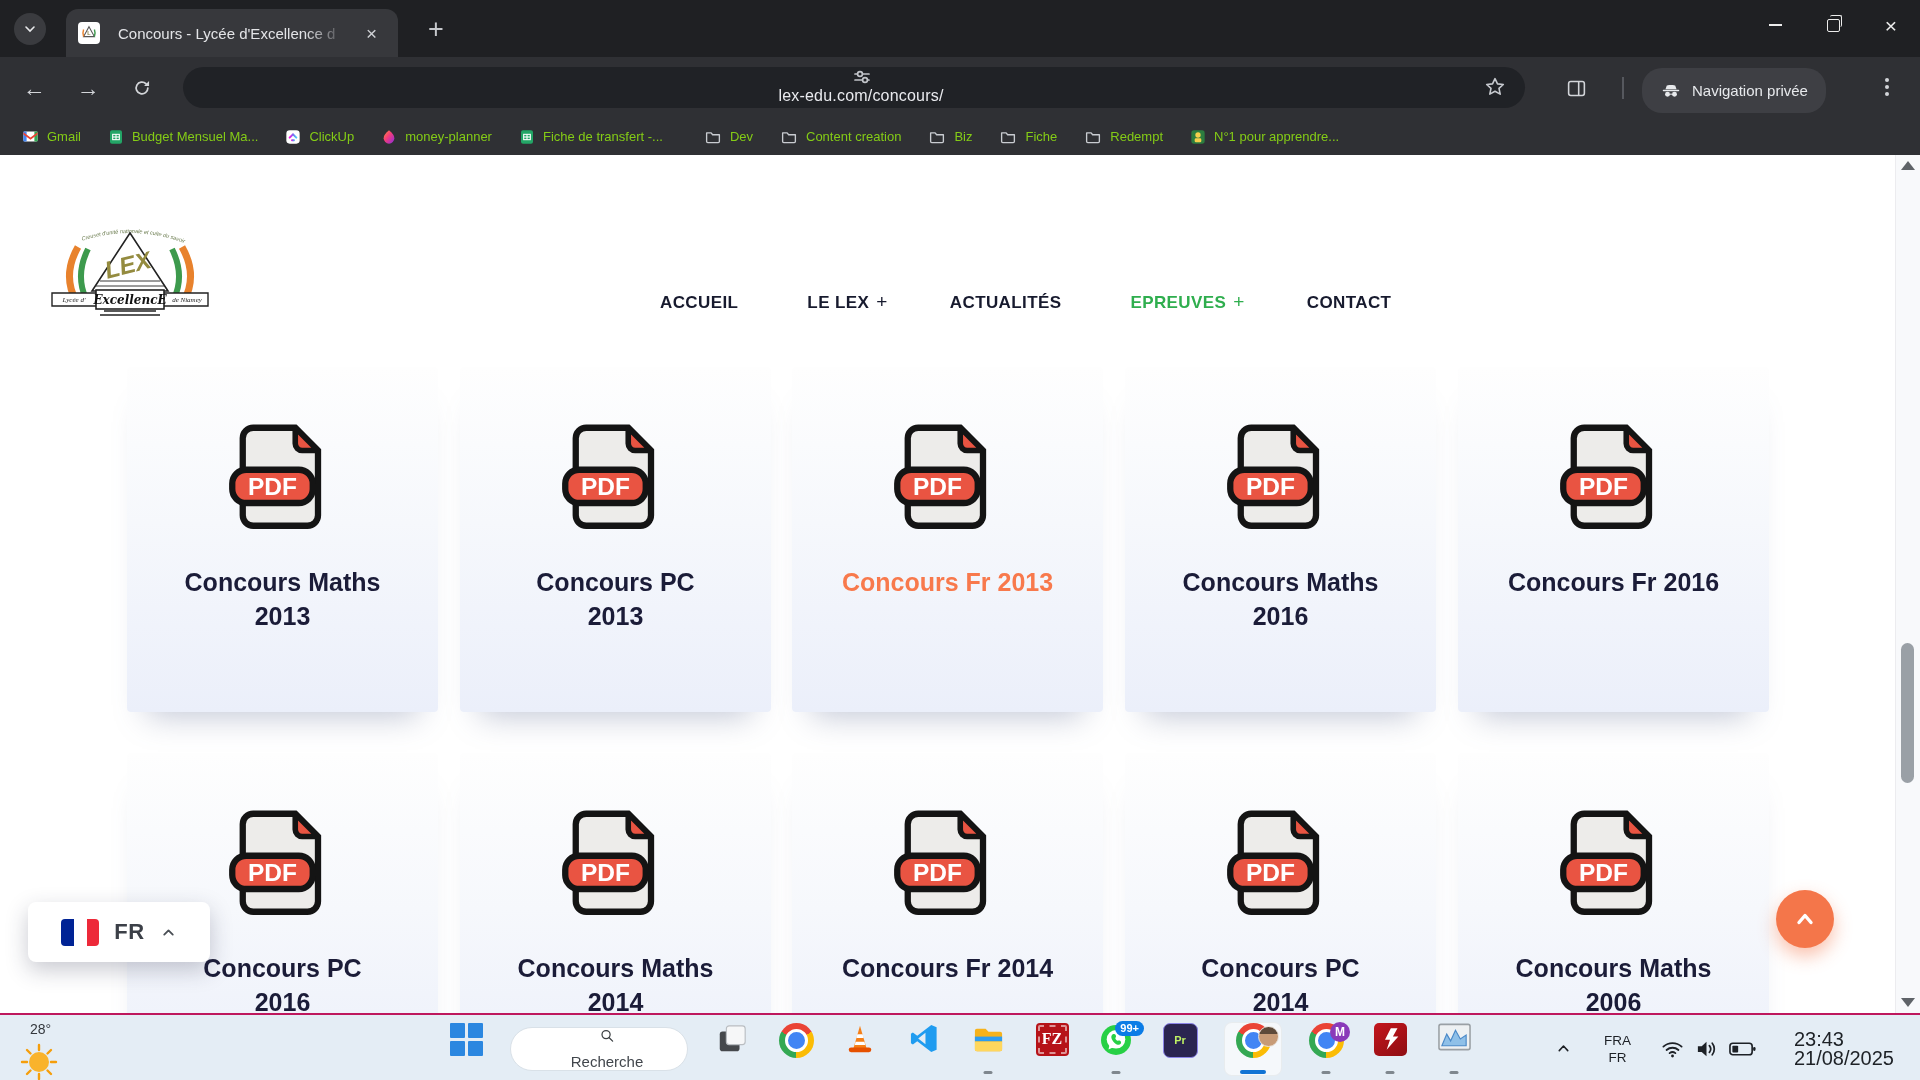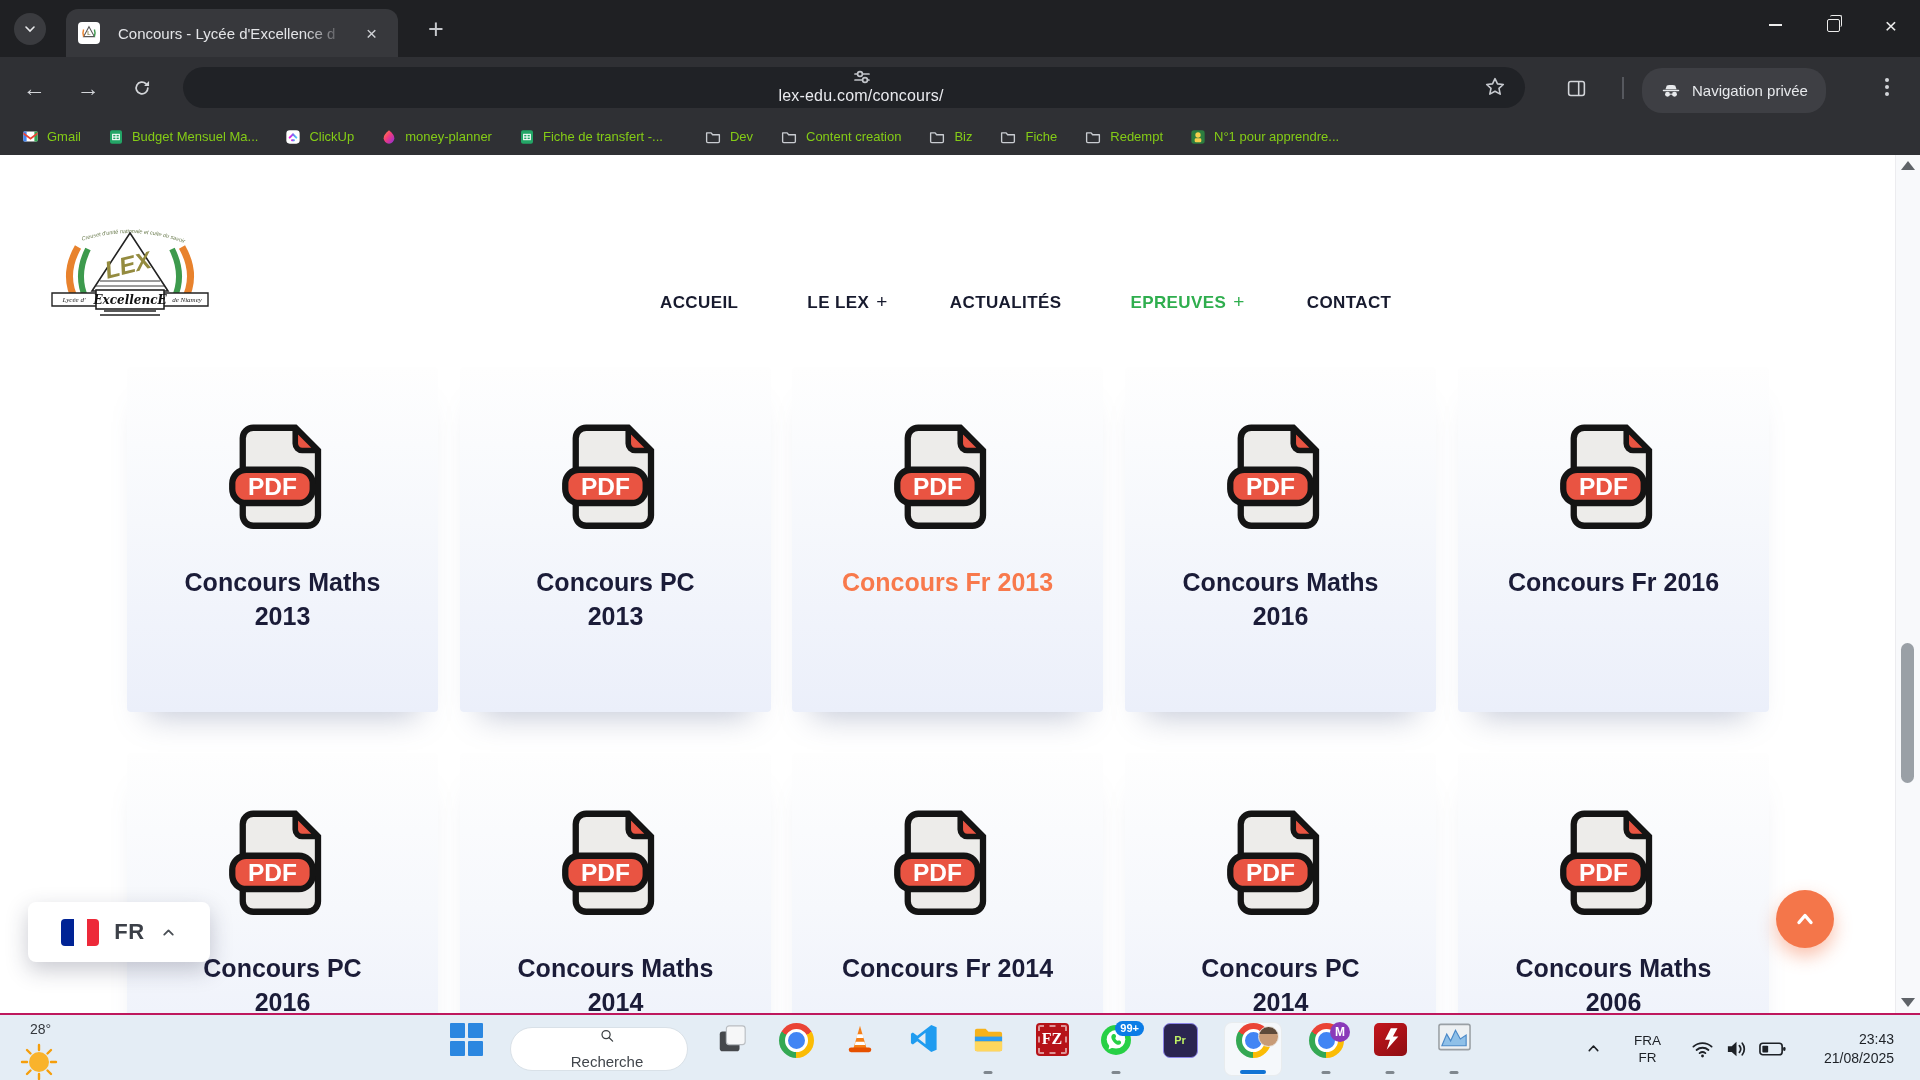--- a/index.html
+++ b/index.html
@@ -105,21 +105,21 @@
     background:linear-gradient(180deg,#5d4a3a 0 38%,#c79b77 38%);border:1px solid #e9e2da;}
   .fzicon{width:33px;height:33px;border-radius:4px;background:#b61318;display:flex;align-items:center;justify-content:center;
     color:#fff;font-weight:bold;font-size:16px;font-family:"Liberation Serif",serif;outline:2px dashed rgba(255,255,255,.55);outline-offset:-4px;}
   .pricon{width:33px;height:33px;border-radius:7px;background:#2a2550;border:1.6px solid #8b84e8;
     display:flex;align-items:center;justify-content:center;color:#bef264;font-weight:bold;font-size:11px;}
   .bolticon{width:33px;height:33px;border-radius:5px;background:linear-gradient(145deg,#c3151c,#8f0e13);
     display:flex;align-items:center;justify-content:center;}
   .tray{position:absolute;right:0;top:0;height:67px;display:flex;align-items:center;padding-right:26px;}
   .trlang{text-align:center;font-size:13.5px;color:#1d2126;line-height:17px;margin:0 30px 0 32px;cursor:pointer;}
   .tricons{display:flex;align-items:center;gap:11px;cursor:pointer;}
-  .trclock{text-align:right;font-size:14px;color:#1d2126;line-height:19px;margin-left:38px;cursor:pointer;}
+  .trclock{font-size:20px;color:#1d2126;line-height:19px;margin-left:38px;cursor:pointer;}
   .sun{position:absolute;left:20px;top:28px;}
 </style>
 </head>
 <body>
 
 <div id="screen">
 
   <div class="tabstrip">
     <div class="tabsearch">
       <svg width="16" height="16" viewBox="0 0 24 24">

